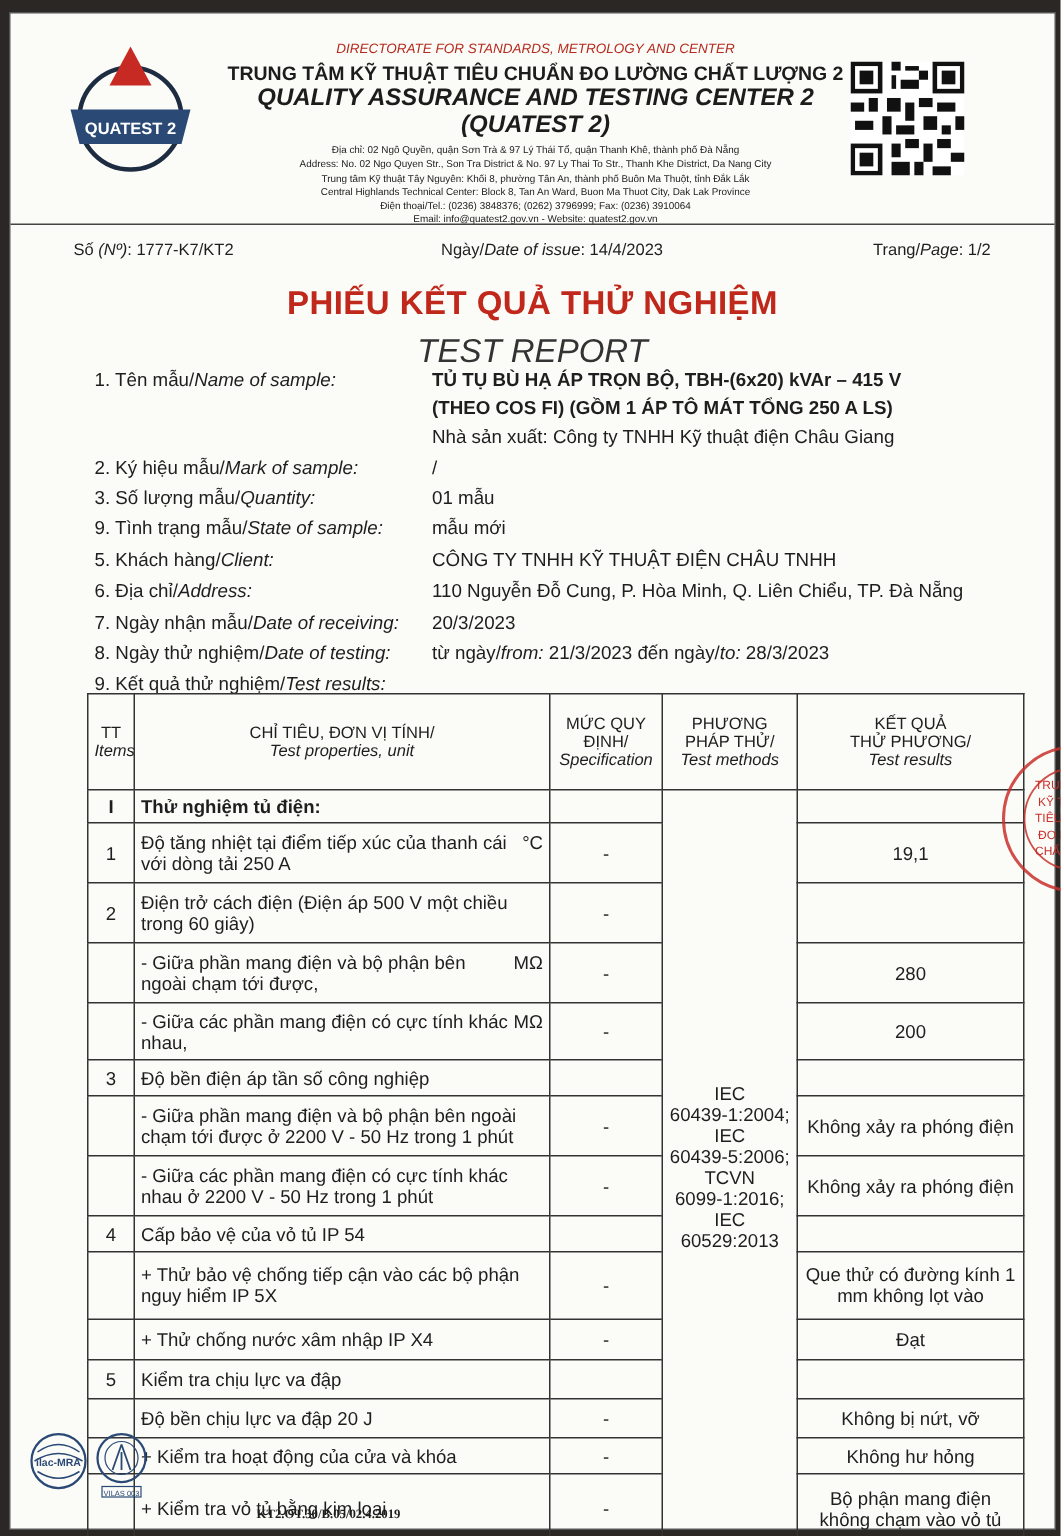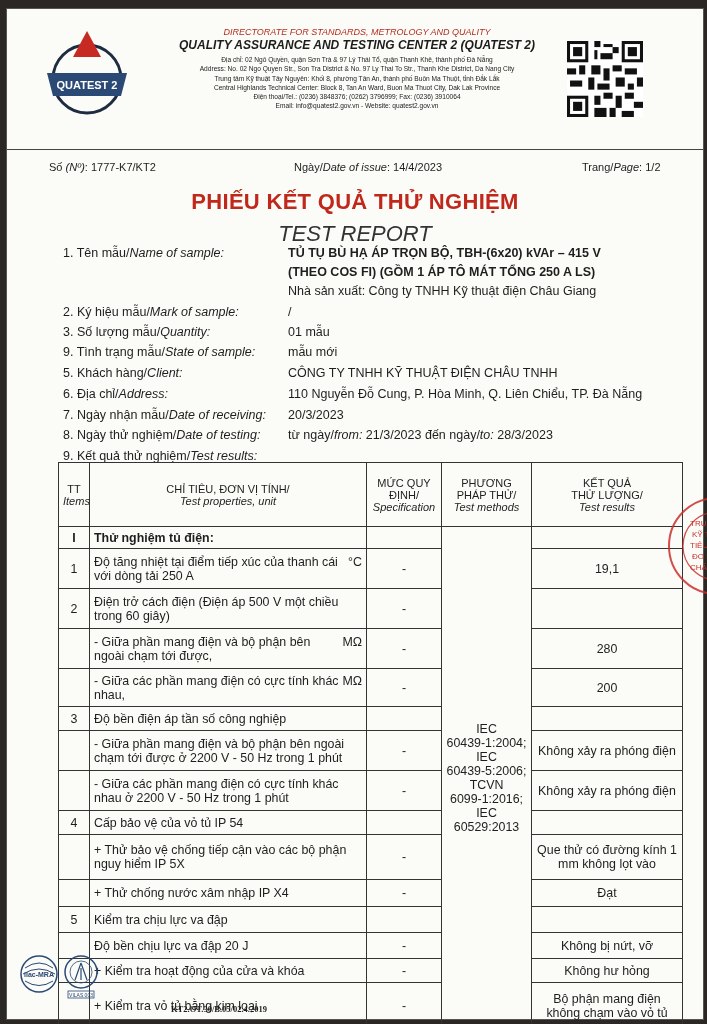--- a/index.html
+++ b/index.html
@@ -3,21 +3,21 @@
 <meta charset="utf-8">
 <style>
   html, body { margin:0; padding:0; }
   body { width:707px; height:1024px; background:#2a2724; position:relative; overflow:hidden; font-family:"Liberation Sans", sans-serif; color:#1e1e1e; }
   .page { position:absolute; left:6px; top:8px; width:698px; height:1012px; background:#fbfbf8; border:1.5px solid #555; box-sizing:border-box; }
   .logo { position:absolute; left:30px; top:12px; width:100px; height:100px; }
   .hdr { position:absolute; left:140px; top:17px; width:420px; text-align:center; }
   .hdr .l1 { color:#b52b1d; font-size:10.5px; letter-spacing:0.1px; }
   .hdr .l2 { color:#b52b1d; font-size:9px; font-style:italic; margin-top:1px; }
   .hdr .l3 { font-size:13px; font-weight:bold; color:#1c1c1c; margin-top:4px; }
-  .hdr .l4 { font-size:12px; font-weight:bold; font-style:italic; color:#1c1c1c; margin-top:1px; }
+  .hdr .l4 { font-size:16px; font-weight:bold; font-style:italic; color:#1c1c1c; margin-top:1px; }
   .hdr .addr { font-size:6.6px; line-height:9.3px; margin-top:3px; color:#222; }
   .qr { position:absolute; left:560px; top:32px; width:76px; height:76px; }
   .hrule { position:absolute; left:0; top:140px; width:100%; border-top:1.2px solid #444; }
   .meta { position:absolute; top:152px; font-size:11px; }
   .title { position:absolute; left:0; width:100%; top:180px; text-align:center; color:#c0281b; font-weight:bold; font-size:22px; letter-spacing:0.3px; }
   .subtitle { position:absolute; left:0; width:100%; top:212px; text-align:center; font-style:italic; font-size:22px; color:#333; }
   .info { position:absolute; left:56px; font-size:12.5px; }
   .info .lab { position:absolute; left:0; white-space:nowrap; }
   .info .val { position:absolute; left:225px; white-space:nowrap; }
   .bold { font-weight:bold; }
@@ -37,21 +37,22 @@
 <div class="page">
 
   <svg class="logo" viewBox="0 0 100 100">
     <circle cx="50" cy="58" r="34" fill="none" stroke="#1e2c42" stroke-width="3"></circle>
     <polygon points="50,10 36,36 64,36" fill="#c62a22"></polygon>
     <polygon points="10,52 90,52 84,75 16,75" fill="#2a4a75"></polygon>
     <text x="50" y="68" text-anchor="middle" font-size="11" font-weight="bold" fill="#fff" font-family="Liberation Sans, sans-serif">QUATEST 2</text>
   </svg>
 
   <div class="hdr">
-    <div class="l2">DIRECTORATE FOR STANDARDS, METROLOGY AND QUALITY</div>
+    <div class="l2">DIRECTORATE FOR STANDARDS, METROLOGY AND CENTER</div>
+    <div class="l3">TRUNG TÂM KỸ THUẬT TIÊU CHUẨN ĐO LƯỜNG CHẤT LƯỢNG 2</div>
     <div class="l4">QUALITY ASSURANCE AND TESTING CENTER 2 (QUATEST 2)</div>
     <div class="addr">
       <div>Địa chỉ: 02 Ngô Quyền, quận Sơn Trà &amp; 97 Lý Thái Tổ, quận Thanh Khê, thành phố Đà Nẵng</div>
       <div>Address: No. 02 Ngo Quyen Str., Son Tra District &amp; No. 97 Ly Thai To Str., Thanh Khe District, Da Nang City</div>
       <div>Trung tâm Kỹ thuật Tây Nguyên: Khối 8, phường Tân An, thành phố Buôn Ma Thuột, tỉnh Đắk Lắk</div>
       <div>Central Highlands Technical Center: Block 8, Tan An Ward, Buon Ma Thuot City, Dak Lak Province</div>
       <div>Điện thoại/Tel.: (0236) 3848376; (0262) 3796999; Fax: (0236) 3910064</div>
       <div>Email: info@quatest2.gov.vn - Website: quatest2.gov.vn</div>
     </div>
   </div>
@@ -160,21 +161,21 @@
         <col style="width:75px">
         <col style="width:90px">
         <col style="width:151px">
     </colgroup>
     <tbody>
         <tr style="height:64px;">
       <th><div>TT</div><i>Items</i></th>
       <th><div>CHỈ TIÊU, ĐƠN VỊ TÍNH/</div><i>Test properties, unit</i></th>
       <th><div>MỨC QUY</div><div>ĐỊNH/</div><i>Specification</i></th>
       <th><div>PHƯƠNG</div><div>PHÁP THỬ/</div><i>Test methods</i></th>
-      <th><div>KẾT QUẢ</div><div>THỬ LƯỢNG/</div><i>Test results</i></th>
+      <th><div>KẾT QUẢ</div><div>THỬ PHƯƠNG/</div><i>Test results</i></th>
     </tr>
     <tr style="height:22px;">
       <td class="c bold">I</td>
       <td class="bold">Thử nghiệm tủ điện:</td>
       <td class="c"></td>
       <td class="c" rowspan="15">
         <div>IEC</div>
             <div>60439-1:2004;</div>
             <div>IEC</div>
             <div>60439-5:2006;</div>

